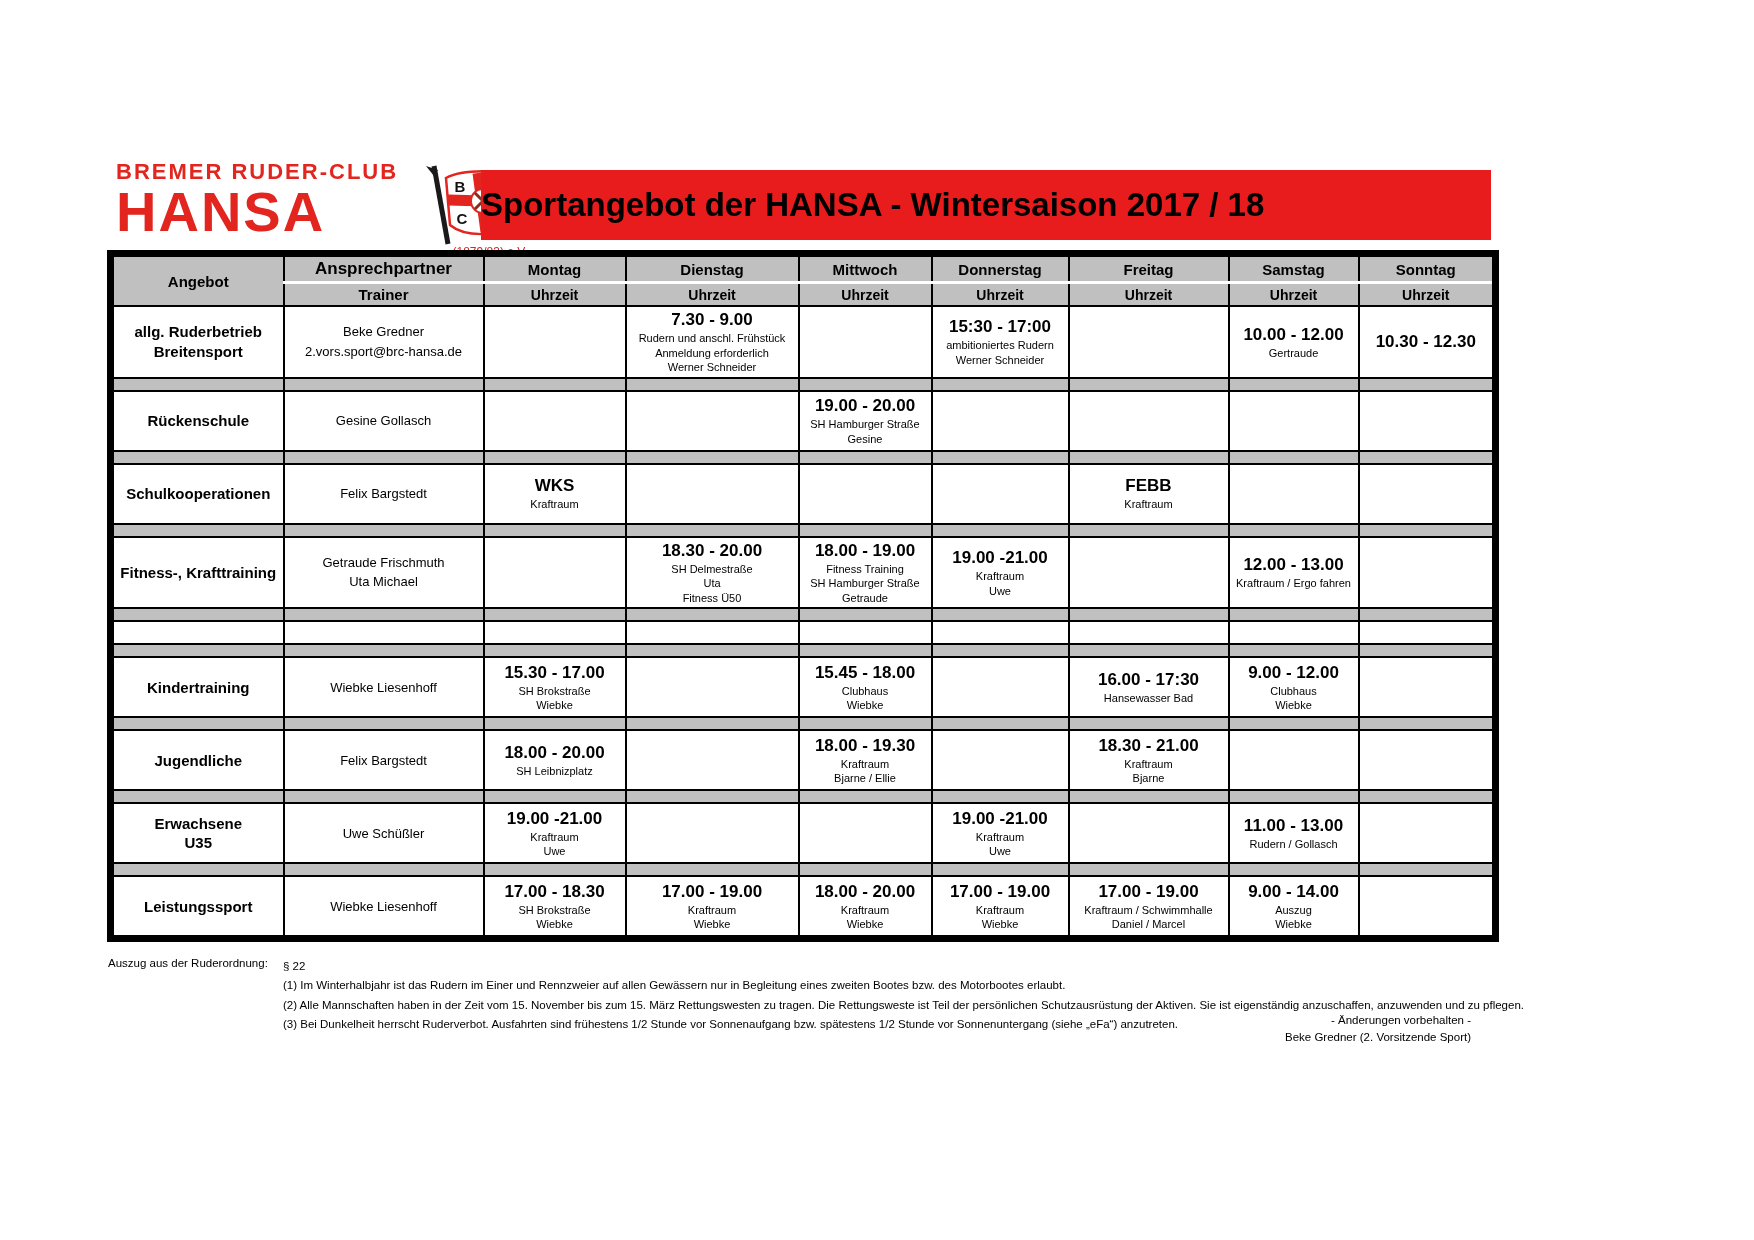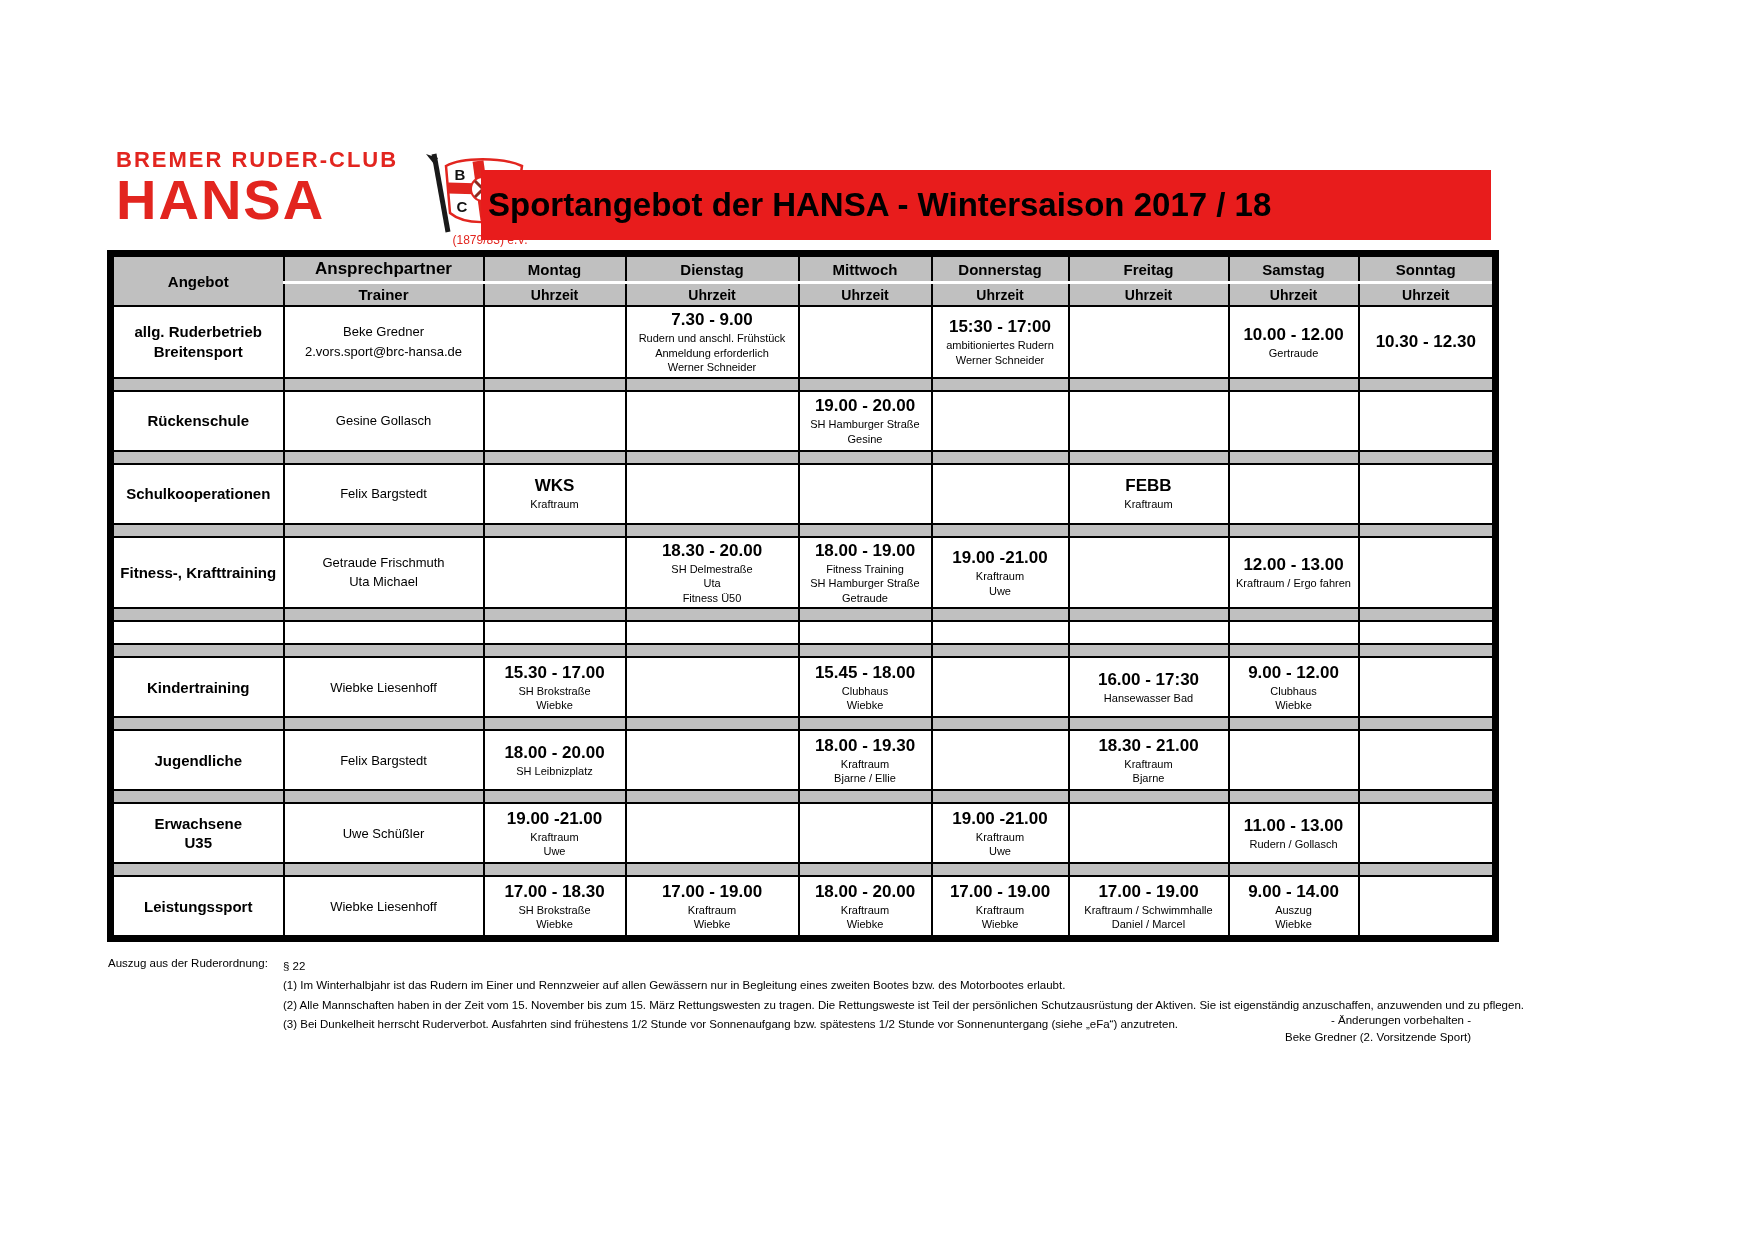--- a/index.html
+++ b/index.html
@@ -2,32 +2,32 @@
 <html><head>
 <meta charset="utf-8">
 <style>
   html,body { margin:0; padding:0; background:#888; }
   .page {
     position:relative; width:1754px; height:1240px; background:#ffffff;
     font-family:"Liberation Sans", sans-serif; color:#000; overflow:hidden;
   }
 
   
-  .logo { position:absolute; left:116px; top:148px; display:flex; align-items:flex-start; }
+  .logo { position:absolute; left:116px; top:160px; display:flex; align-items:flex-start; }
   .logo-text { color:#e2251f; }
   .logo-club { font-size:22px; letter-spacing:2px; font-weight:bold; line-height:1.1; }
   .logo-name { font-size:56px; font-weight:bold; letter-spacing:2px; line-height:1.0; }
   .logo-flag { margin-left:6px; margin-top:2px; }
 
   
   .banner {
     position:absolute; left:481px; top:170px; width:1010px; height:70px;
     background:#e81c1c; display:flex; align-items:center;
   }
-  .banner-title { font-size:33px; font-weight:bold; color:#000; padding-left:7px; letter-spacing:0px; white-space:nowrap;text-align:right; }
+  .banner-title { font-size:33px; font-weight:bold; color:#000; letter-spacing:0px; white-space:nowrap;text-align:right; }
 
   
   table.sched {
     position:absolute; left:107px; top:250px; width:1385px;
     border-collapse:collapse; table-layout:fixed; border:7px solid #000000;
   }
   .sched th, .sched td { border:2px solid #000; padding:2px 3px; text-align:center; vertical-align:middle; overflow:hidden; }
   .sched th { background:#c0c0c0; font-weight:bold; }
   .th-angebot { font-size:15px; }
   .th-split-top { font-size:17px; border-bottom:3px solid #fff !important; }

